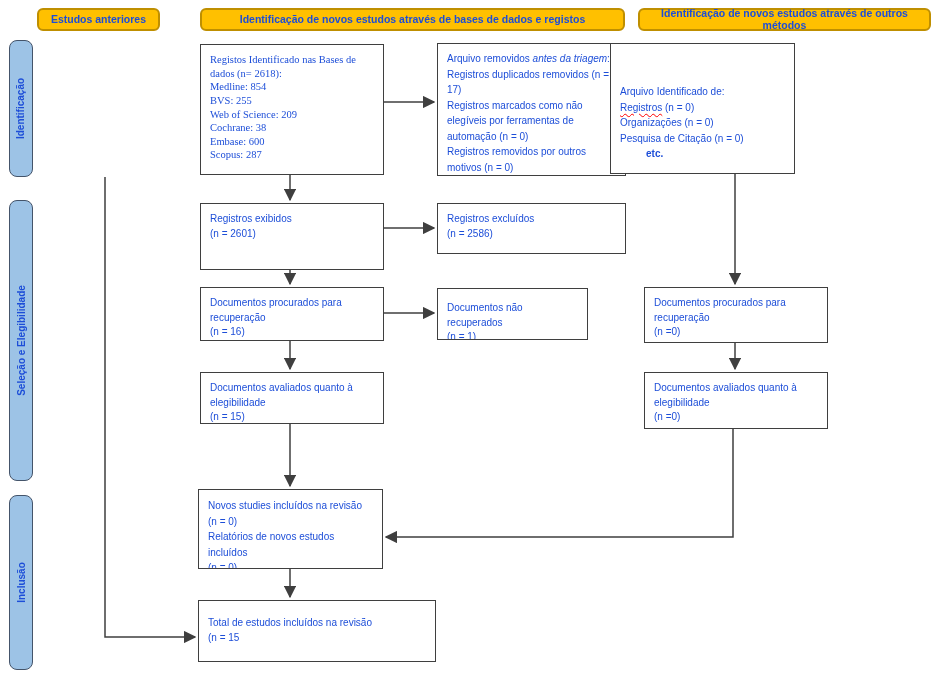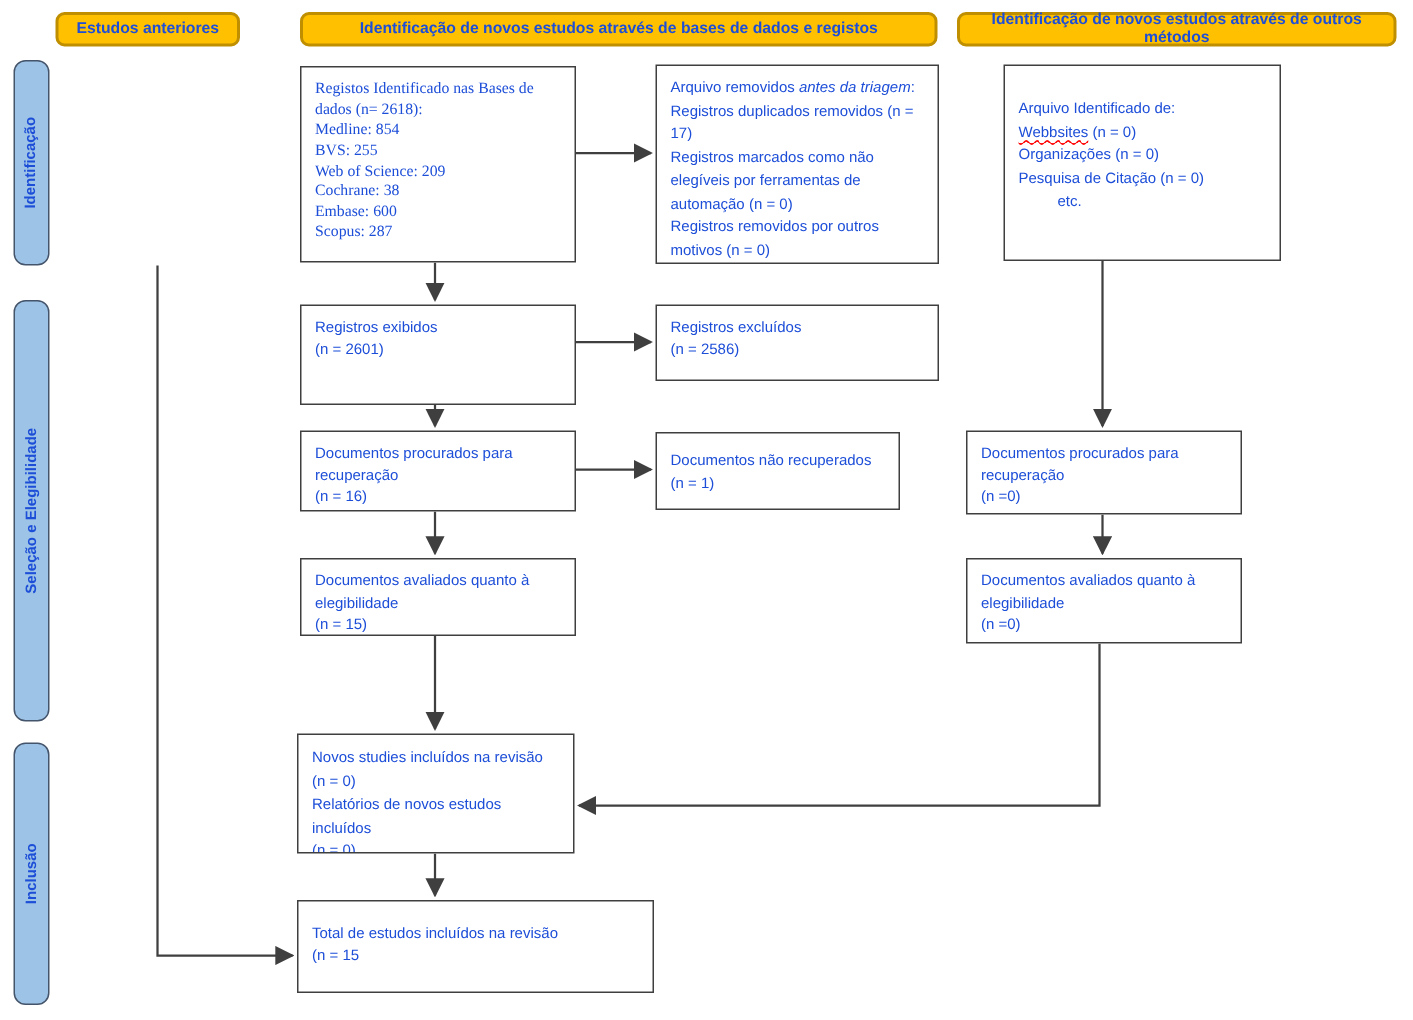--- a/index.html
+++ b/index.html
@@ -17,21 +17,21 @@
        justify-content:center;text-align:center;font-weight:bold;font-size:10.5px;line-height:1.1;padding:0 6px;}
   .side{position:absolute;z-index:2;box-sizing:border-box;background:var(--sidebar-fill);
         border:1.6px solid var(--sidebar-border);border-radius:8px;display:flex;align-items:center;justify-content:center;}
   .vtext{transform:rotate(-90deg);white-space:nowrap;font-weight:bold;font-size:10px;}
   .fbox{position:absolute;z-index:2;box-sizing:border-box;background:#fff;
         border:1.4px solid var(--box-border);font-size:10px;line-height:1.45;
         padding:8px 9px;overflow:hidden;}
   .serif{font-family:"Liberation Serif",serif;font-size:10.5px;line-height:1.3;}
   .it{font-style:italic;}
   .misspell{text-decoration:underline wavy var(--spell-underline) 1px;text-underline-offset:2px;}
-  .etc{padding-left:26px;}
+  .etc{padding-left:26px;font-weight:bold;}
   .gap{height:13px;}
 </style>
 </head>
 <body>
 
 <div class="canvas">
 
   <svg class="arrows" width="942" height="680" viewBox="0 0 942 680">
     <defs>
       <marker id="ah" viewBox="0 0 10 10" refX="9" refY="5" markerWidth="8.5" markerHeight="8.5" orient="auto-start-reverse">
@@ -111,29 +111,29 @@
     <div>Registros duplicados removidos (n = 17)</div>
     <div>Registros marcados como não elegíveis por ferramentas de automação (n = 0)</div>
     <div>Registros removidos por outros motivos (n = 0)</div>
   </div>
 
   <div class="fbox" style="left:437px;top:203px;width:189px;height:51px">
     <div>Registros excluídos</div>
     <div>(n = 2586)</div>
   </div>
 
-  <div class="fbox" style="left:437px;top:288px;width:163px;height:52px;padding-top:12px">
+  <div class="fbox" style="left:437px;top:288px;width:151px;height:52px;padding-top:12px">
     <div>Documentos não recuperados</div>
     <div>(n = 1)</div>
   </div>
 
-  <div class="fbox" style="left:669px;top:43px;width:185px;height:131px;line-height:1.55;padding-top:21px">
+  <div class="fbox" style="left:610px;top:43px;width:185px;height:131px;line-height:1.55;padding-top:40px">
     <div>Arquivo Identificado de:</div>
     <div>
-      <span class="misspell">Webbsites</span><span> (n = 0)</span>
+      <span class="misspell">Registros</span><span> (n = 0)</span>
     </div>
     <div>Organizações (n = 0)</div>
     <div>Pesquisa de Citação (n = 0)</div>
     <div class="etc">etc.</div>
   </div>
 
   <div class="fbox" style="left:644px;top:287px;width:184px;height:56px">
     <div>Documentos procurados para recuperação</div>
     <div>(n =0)</div>
   </div>

